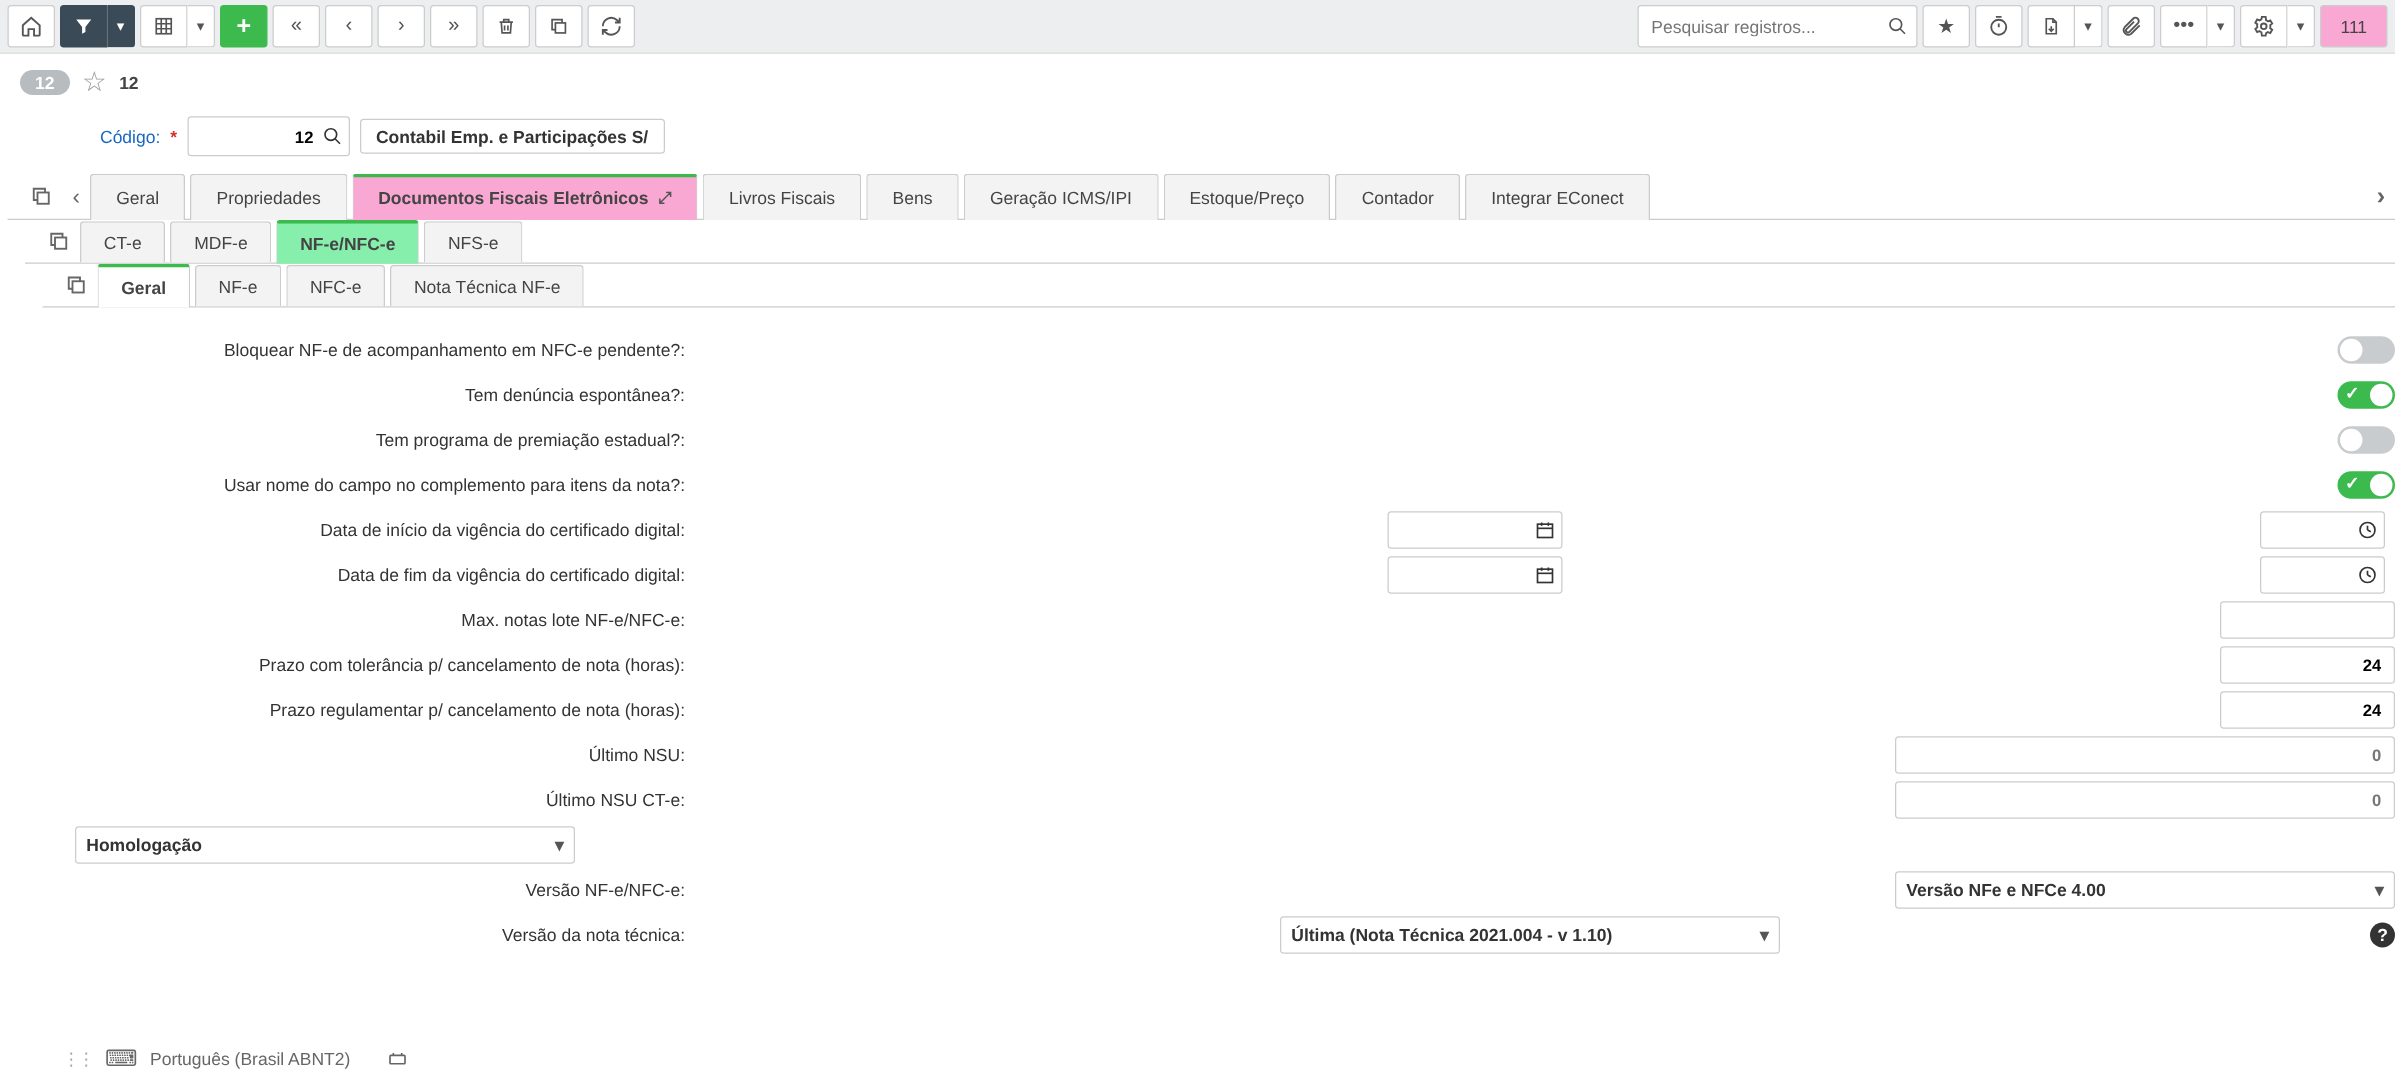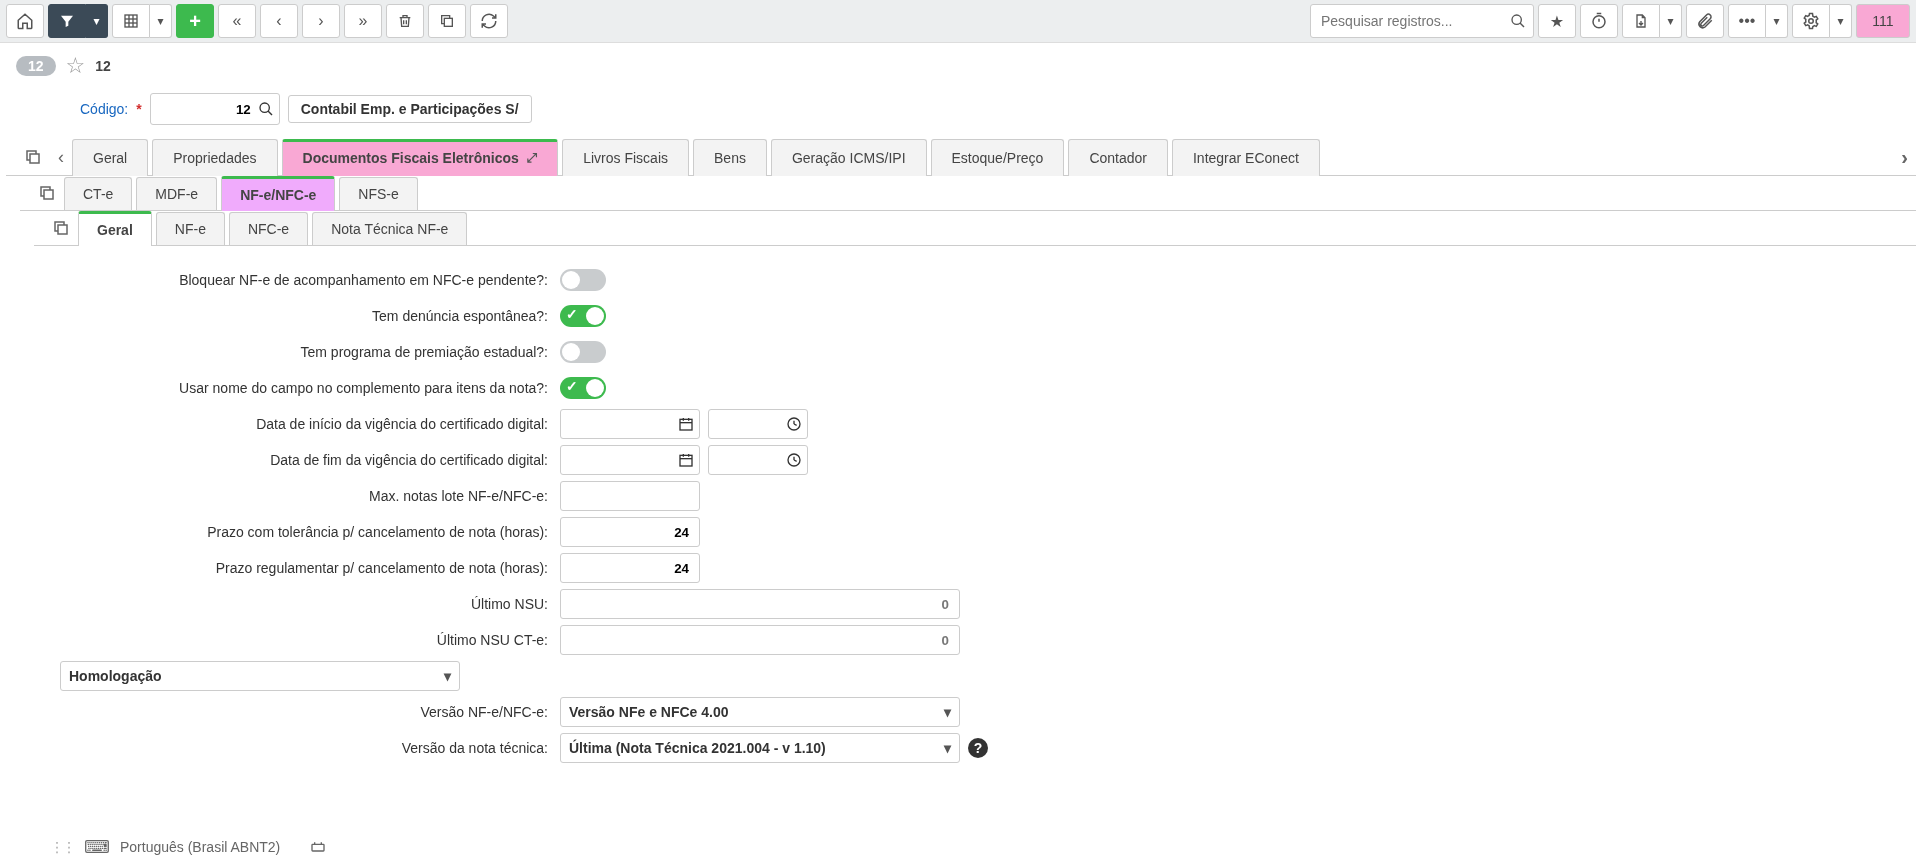--- a/index.html
+++ b/index.html
@@ -40,30 +40,30 @@
   .copy-icon { color: #666; font-size: 18px; padding: 6px 8px; cursor: pointer; }
   .nav-arrow { color: #666; font-size: 18px; padding: 6px 8px; cursor: pointer; }
   .nav-arrow.right { margin-left: auto; font-size: 20px; font-weight: bold;}
   .tab { padding: 10px 20px; border: 1px solid #ccc; border-bottom: none; margin-right: 4px; margin-bottom: -1px; background: #f3f3f3; color: #444; cursor: pointer; border-top-left-radius: 3px; border-top-right-radius: 3px; white-space: nowrap; display:flex; align-items:center; gap:8px;}
   .tab.active { background: #f9a8d4; font-weight: bold; border-top: 3px solid #3dba4e; padding-top: 8px; }
   .tab.sub { padding: 8px 18px; }
   .expand-icon { font-size: 13px; color:#555;}
 
   .tabs-row.l2 { margin-left: 20px; border-bottom:none;}
   .tabs-row.l2 .tab { background:#f3f3f3;}
-  .tabs-row.l2 .tab.active { background:#f0abfc;}
+  .tabs-row.l2 .tab.active { background:#86efac;}
   .tabs-row.l3 { margin-left: 34px; border-bottom:none;}
   .tabs-row.l3 .tab.active { background:#fff;}
 
   .content-border { border-top: 1px solid #ccc; margin-left: 20px; }
   .content-border2 { border-top: 1px solid #ccc; margin-left: 34px; }
 
   
   .form { padding: 18px 0 0 60px; }
-  .frow { display: flex; align-items: center; height: 32px; margin-bottom: 4px; }
+  .frow { display: flex; align-items: center; height: 32px; margin-bottom: 4px; justify-content: space-between; }
   .flabel { width: 500px; text-align: right; padding-right: 12px; color: #333; }
   .toggle { width: 46px; height: 22px; background: #c9ccce; border-radius: 11px; position: relative; cursor: pointer; }
   .toggle .knob { width: 18px; height: 18px; background: #fff; border-radius: 50%; position: absolute; top: 2px; left: 2px; transition: left .15s; }
   .toggle.on { background: #3dba4e; }
   .toggle.on .knob { left: 26px; }
   .toggle.on::before { content:"✓"; position:absolute; left:6px; top:1px; color:#fff; font-size:14px; font-weight:bold;}
   .date-box { position: relative; margin-right: 8px; }
   .date-box input { width: 140px; height: 30px; border: 1px solid #ccc; border-radius: 3px; padding: 2px 28px 2px 6px; }
   .date-box .ico { position: absolute; right: 6px; top: 50%; transform: translateY(-50%); color: #333; font-size:16px;}
   .num-input { width: 140px; height: 30px; border: 1px solid #ccc; border-radius: 3px; text-align: right; padding-right: 10px; font-weight: bold; }

